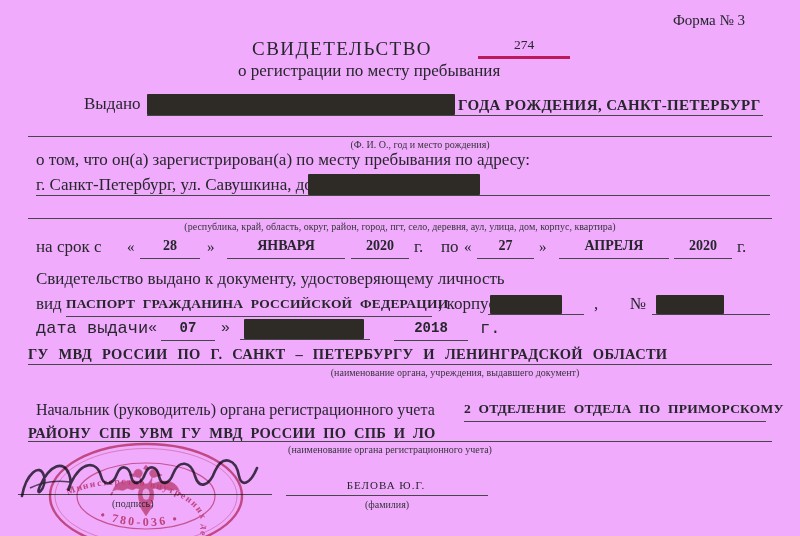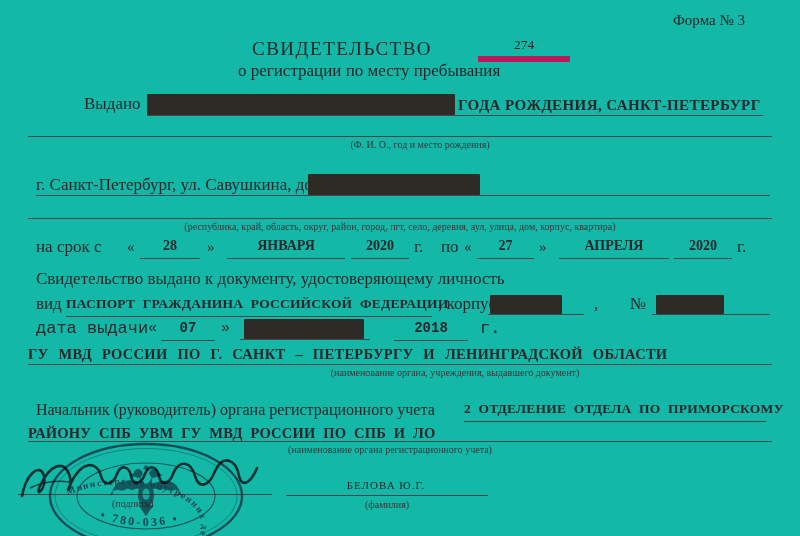--- a/index.html
+++ b/index.html
@@ -1,18 +1,18 @@
 <!DOCTYPE html>
 <html><head>
 <meta charset="utf-8">
 <style>
   html,body { margin:0; padding:0; background:#e8e8e6; }
   .page {
     position:relative; width:800px; height:536px; margin:0 auto;
-    background:#14b8a6; overflow:hidden;
+    background:#f0abfc; overflow:hidden;
     font-family:"Liberation Serif","DejaVu Serif",serif;
     color:#26262c;
   }
   .abs { position:absolute; }
   .t  { font-size:17px; line-height:22px; white-space:nowrap; }
   .t16{ font-size:16px; line-height:21px; white-space:nowrap; }
   .cap{ font-size:10px; color:#35353a; white-space:nowrap; }
   .bold{ font-weight:bold; }
   .cell{
     border-bottom:1px solid #45454a; text-align:center;
@@ -29,31 +29,32 @@
   .sig-svg{ mix-blend-mode:multiply; }
 </style>
 </head>
 <body>
 
 <div class="page">
 
   <div class="abs t16" style="top:10px; right:55px; font-size:15px;">Форма № 3</div>
 
   <div class="abs" style="left:252px; top:38px; font-size:19px; letter-spacing:1.5px; white-space:nowrap;">СВИДЕТЕЛЬСТВО</div>
-  <div class="abs" style="left:478px; top:37px; width:92px; border-bottom:6px solid #be185d; text-align:center; font-size:13.5px; height:19px;">274</div>
+  <div class="abs" style="left:478px; top:37px; width:92px; border-bottom:3px solid #be185d; text-align:center; font-size:13.5px; height:19px;">274</div>
   <div class="abs t" style="left:238px; top:60px;">о регистрации по месту пребывания</div>
 
   <div class="abs t" style="left:84px; top:93px;">Выдано</div>
   <div class="abs redaction" style="left:147px; top:94px; width:308px; height:21px;"></div>
   <div class="abs bold" style="left:458px; top:97px; font-size:15px; letter-spacing:.4px; white-space:nowrap;">ГОДА РОЖДЕНИЯ, САНКТ-ПЕТЕРБУРГ</div>
   <div class="abs rule" style="left:147px; top:115px; width:616px;"></div>
 
   <div class="abs rule" style="left:28px; top:136px; width:744px;"></div>
   <div class="abs cap center" style="left:250px; top:139px; width:340px;">(Ф. И. О., год и место рождения)</div>
 
+  <div class="abs t" style="left:36px; top:149px;">о том, что он(а) зарегистрирован(а) по месту пребывания по адресу:</div>
   <div class="abs t" style="left:36px; top:174px;">г. Санкт-Петербург, ул. Савушкина, дом</div>
   <div class="abs redaction" style="left:308px; top:174px; width:172px; height:21px;"></div>
   <div class="abs rule" style="left:36px; top:195px; width:734px;"></div>
 
   <div class="abs rule" style="left:28px; top:218px; width:744px;"></div>
   <div class="abs cap center" style="left:150px; top:221px; width:500px;">(республика, край, область, округ, район, город, пгт, село, деревня, аул, улица, дом, корпус, квартира)</div>
 
   <div class="abs" style="left:0; top:236px; width:800px; height:26px;">
     <span class="abs t" style="left:36px;">на срок с</span>
     <span class="abs t q" style="left:127px;">«</span>

